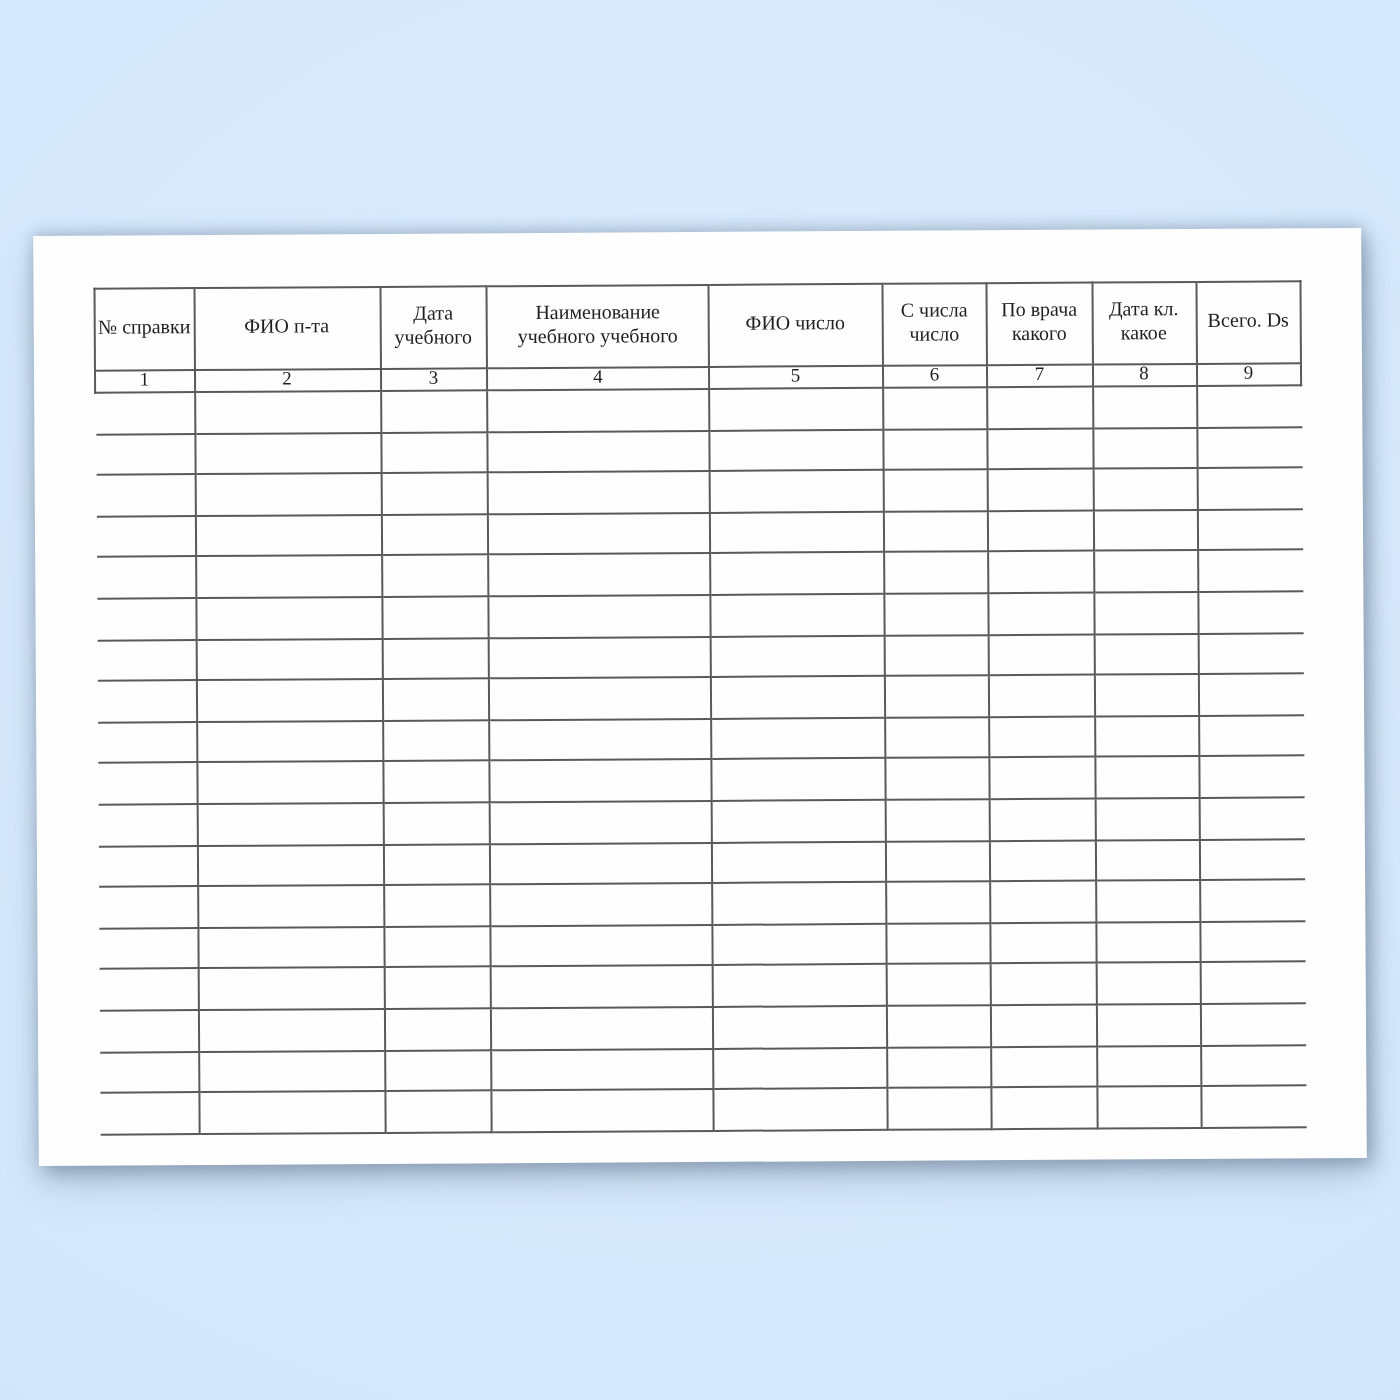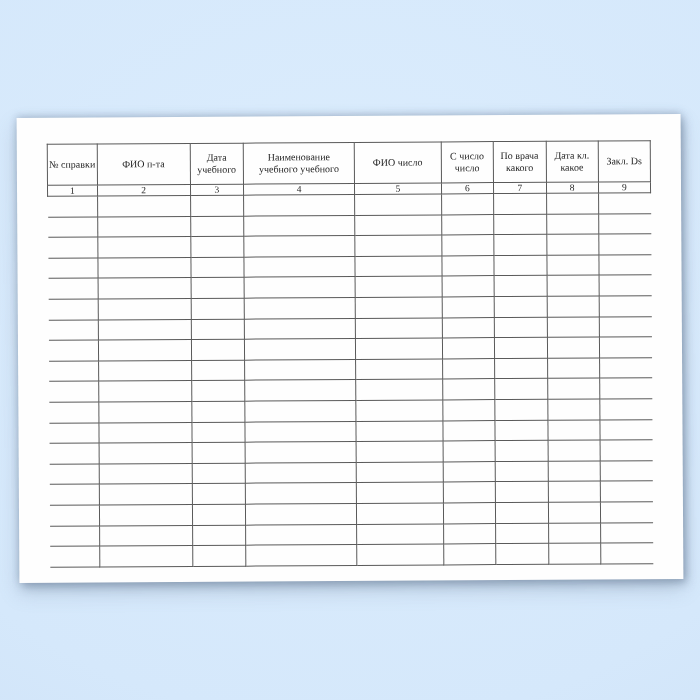--- a/index.html
+++ b/index.html
@@ -95,33 +95,33 @@
               <div class="hline">учебного</div>
             </th>
             <th>
               <div class="hline">Наименование</div>
               <div class="hline">учебного учебного</div>
             </th>
             <th>
               <div class="hline">ФИО число</div>
             </th>
             <th>
-              <div class="hline">С число</div>
+              <div class="hline">С числа</div>
               <div class="hline">число</div>
             </th>
             <th>
               <div class="hline">По врача</div>
               <div class="hline">какого</div>
             </th>
             <th>
               <div class="hline">Дата кл.</div>
               <div class="hline">какое</div>
             </th>
             <th>
-              <div class="hline">Закл. Ds</div>
+              <div class="hline">Всего. Ds</div>
             </th>
           </tr>
         <tr class="nums" id="header-numbers">
             <th>1</th>
             <th>2</th>
             <th>3</th>
             <th>4</th>
             <th>5</th>
             <th>6</th>
             <th>7</th>

